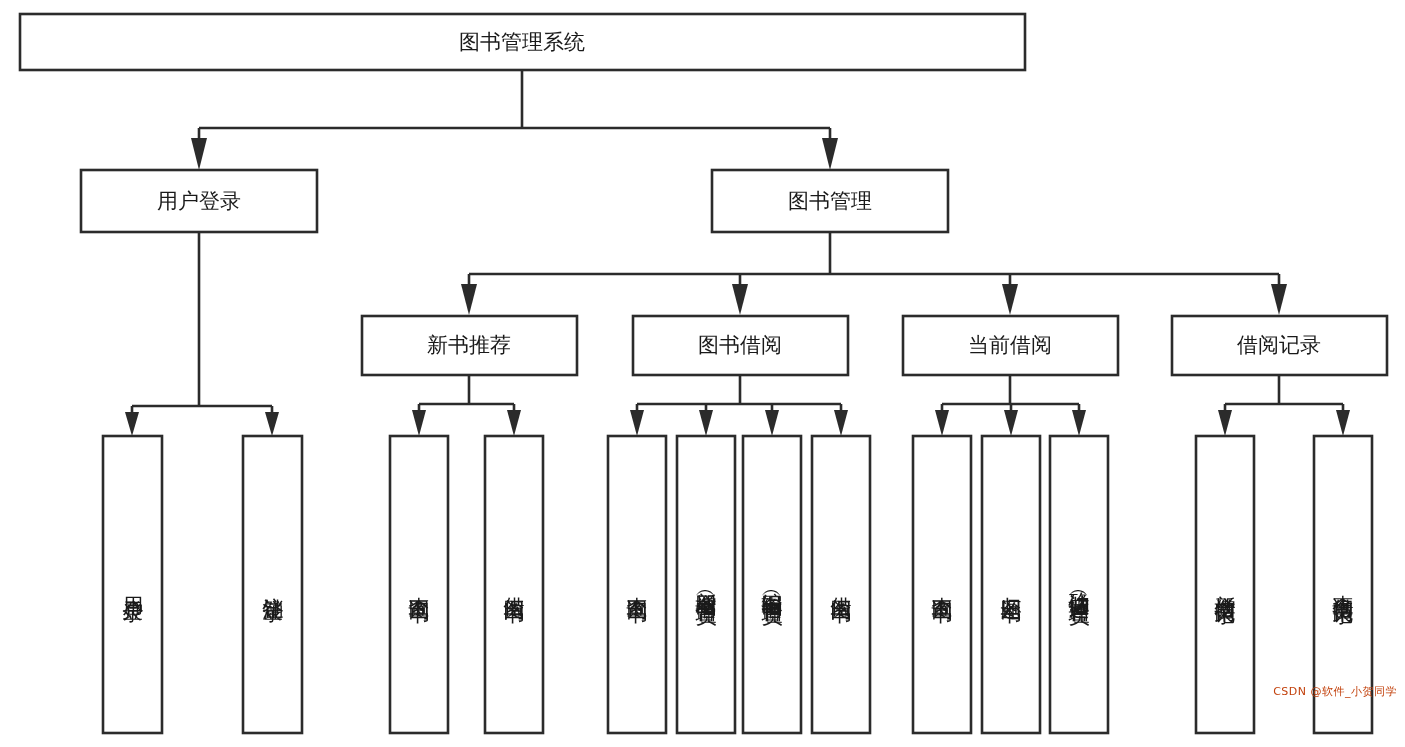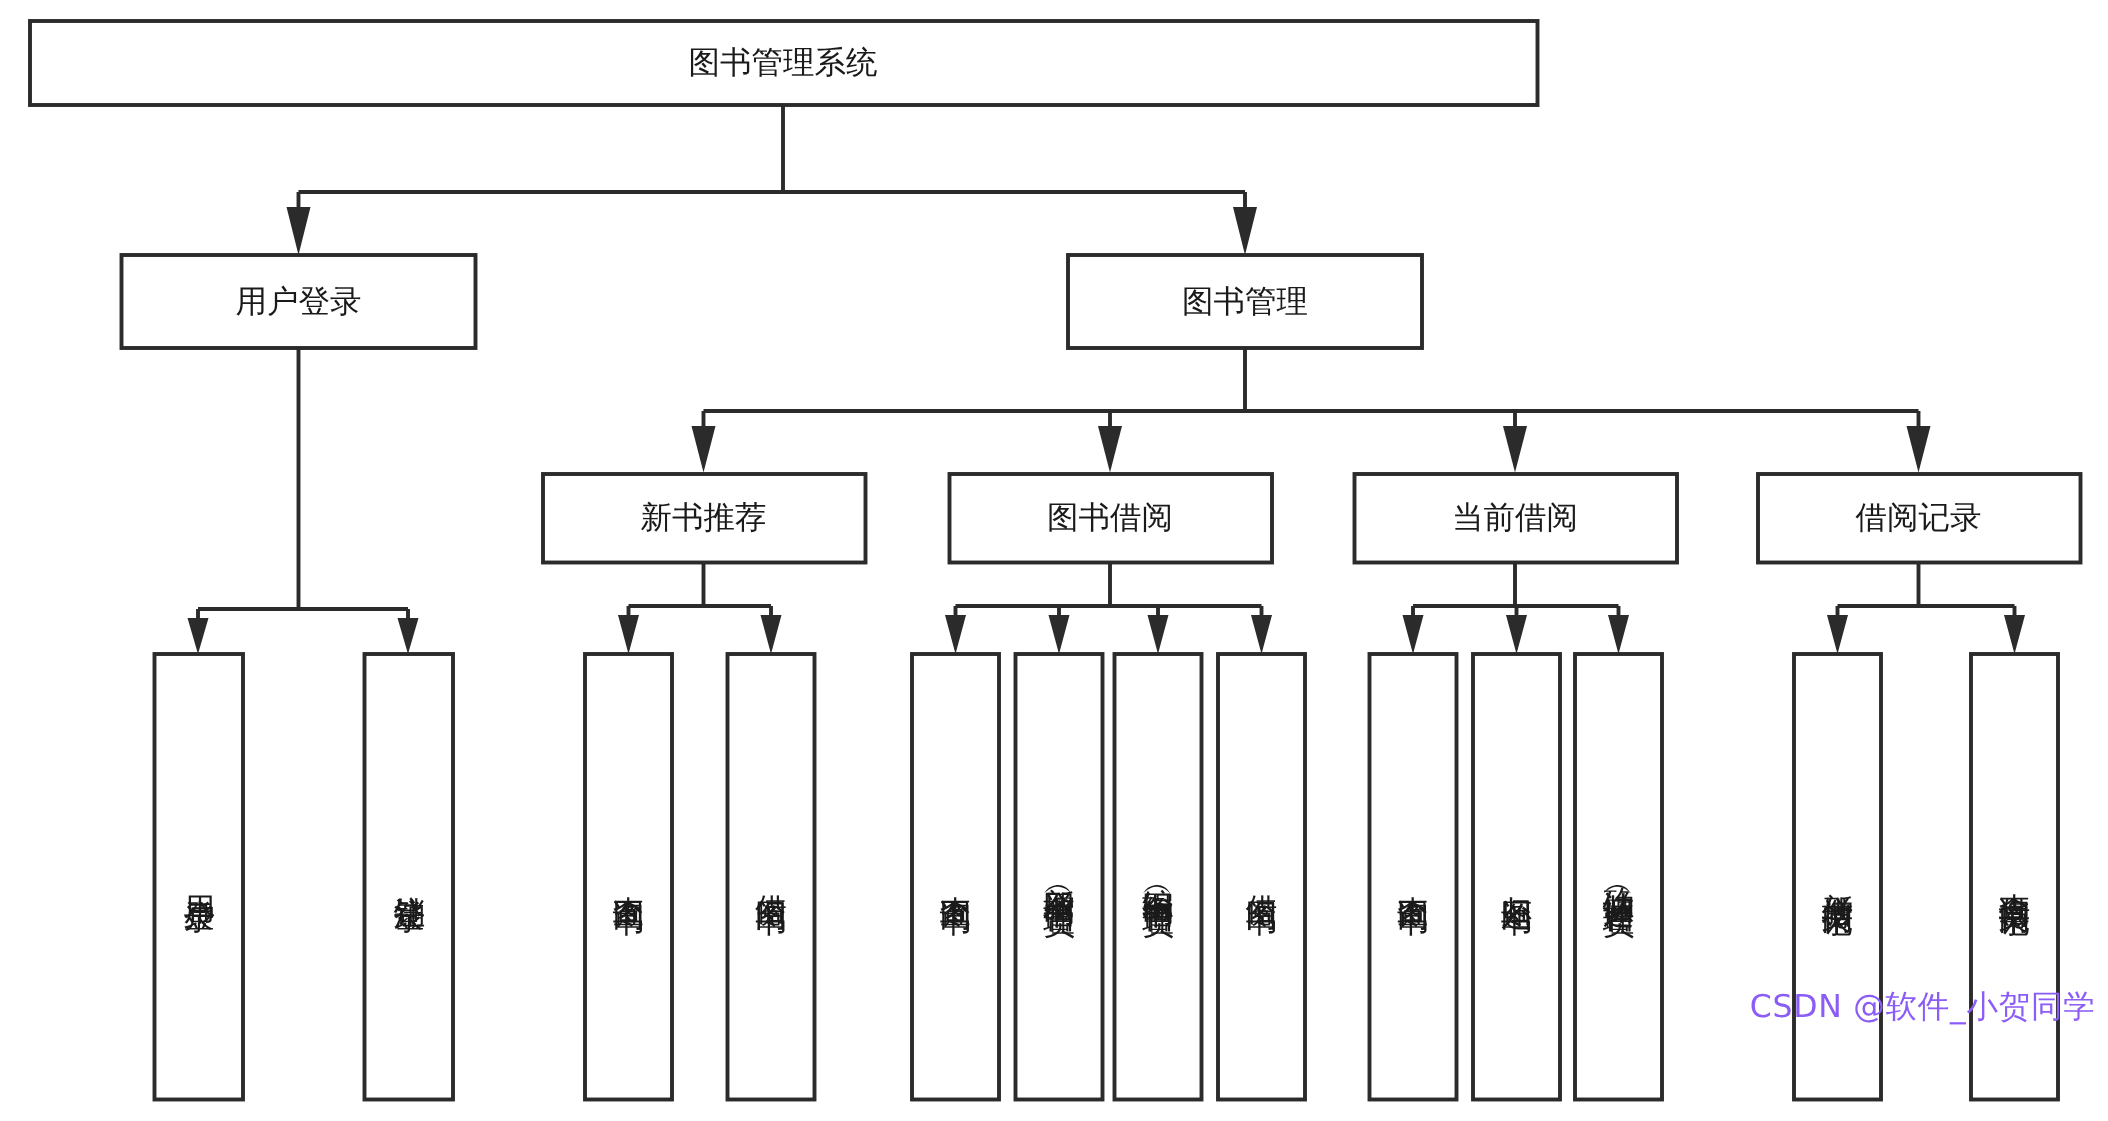--- a/index.html
+++ b/index.html
@@ -54,24 +54,24 @@
     fill: #1a1a1a;
     writing-mode: vertical-rl;
     text-orientation: upright;
     letter-spacing: 2px;
     text-anchor: middle;
     dominant-baseline: central;
   }
   .watermark-text {
     position: absolute;
     right: 8px;
-    bottom: 19px;
-    font-family: "DejaVu Sans", "Liberation Sans", sans-serif;
-    font-size: 21px;
-    color: #8b5cf6;
+    bottom: 5px;
+    font-family: "DejaVu Sans", "Liberation Sans", sans-serif;
+    font-size: 11px;
+    color: #c2410c;
     white-space: nowrap;
     letter-spacing: 0.5px;
   }
 </style>
 </head>
 <body>
 
 <div id="diagram-root">
   <svg class="diagram" viewBox="0 0 1405 747" xmlns="http://www.w3.org/2000/svg">
 

